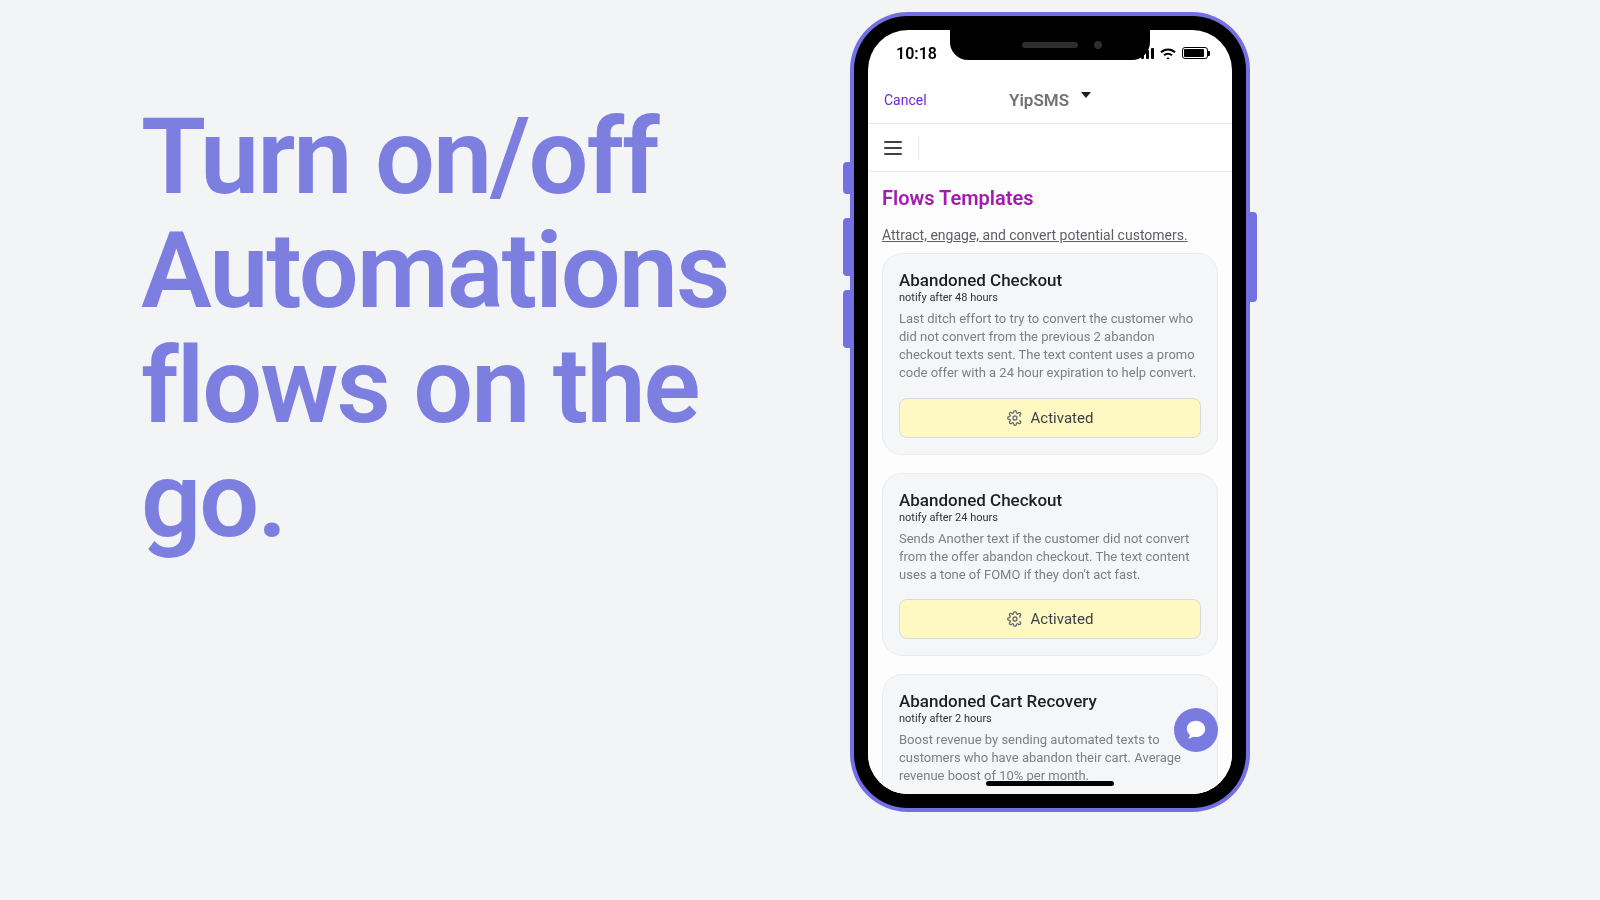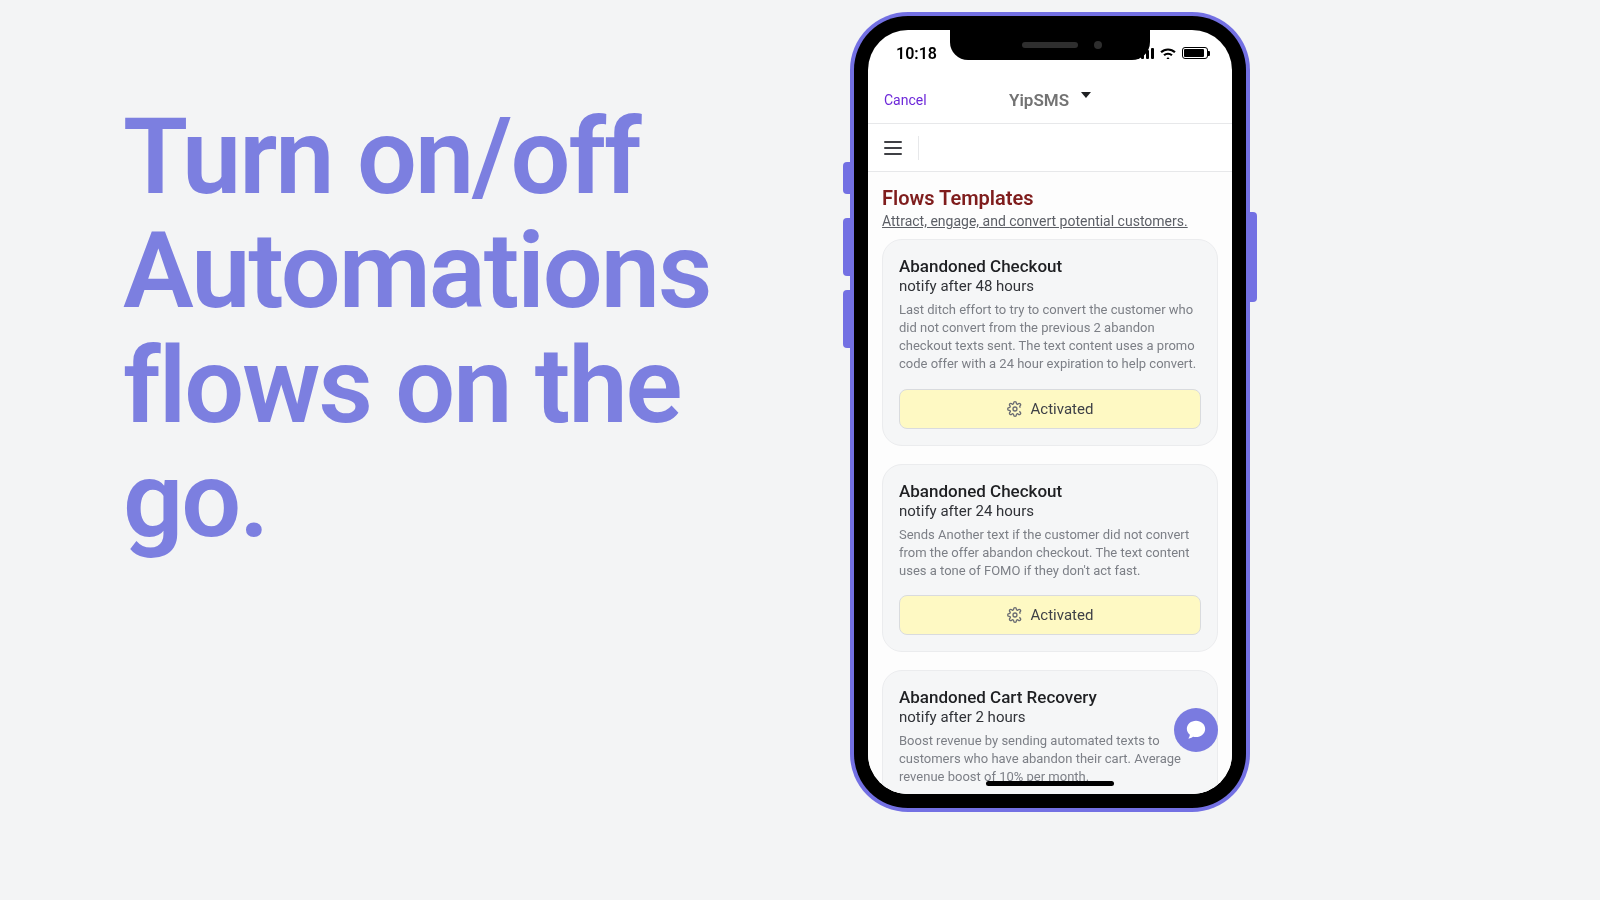--- a/index.html
+++ b/index.html
@@ -13,21 +13,21 @@
 
   .canvas {
     position: relative;
     width: 1600px;
     height: 900px;
   }
 
   
   .headline {
     position: absolute;
-    left: 123px;
+    left: 141px;
     top: 100px;
     width: 680px;
     color: #7c7fe0;
     font-weight: 600;
     font-size: 106px;
     line-height: 1.08;
     letter-spacing: -2px;
   }
 
   
@@ -159,32 +159,32 @@
   .hamburger span:nth-child(3){top:12px;}
   .sub-divider{ width:1px; height:24px; background:#e7e8ea;}
 
   
   .content {
     background:#fdfdfd;
     height: calc(100% - 142px);
     overflow:hidden;
     padding: 14px 14px 0 14px;
   }
-  .page-title{ font-size:20px; font-weight:600; color:#7f1d1d; margin-bottom:2px;}
+  .page-title{ font-size:20px; font-weight:600; color:#a21caf; margin-bottom:16px;}
   .page-sub{ font-size:14px; color:#5c5f66; line-height:1.35; margin-bottom:8px;text-decoration:underline;}
 
   .card {
     background:#f5f6f7;
     border:1px solid #ebecee;
     border-radius:20px;
     padding:16px;
     margin-bottom:18px;
   }
   .card-title{ font-size:17px; color:#1f2023; font-weight:500;}
-  .card-sub{ font-size:15px; color:#303237; margin-top:1px; margin-bottom:6px;}
+  .card-sub{ font-size:11px; color:#303237; margin-top:1px; margin-bottom:6px;}
   .card-desc{ font-size:13px; color:#7c7f86; line-height:1.38;}
   .activate-btn{
     margin-top:16px;
     height:40px;
     border:1px solid #d9dbde;
     border-radius:8px;
     background:#fef9c3;
     display:flex;
     align-items:center;
     justify-content:center;

